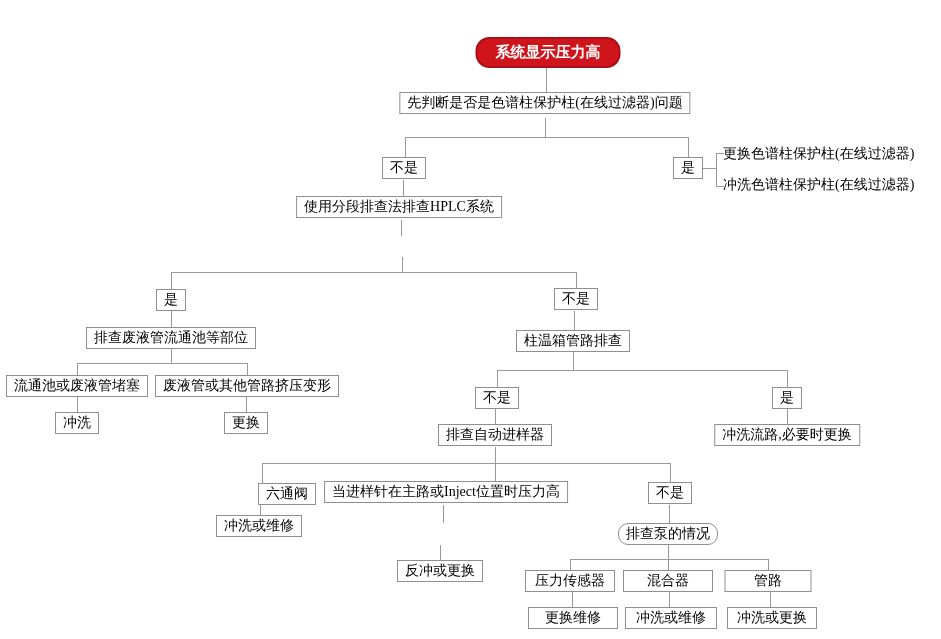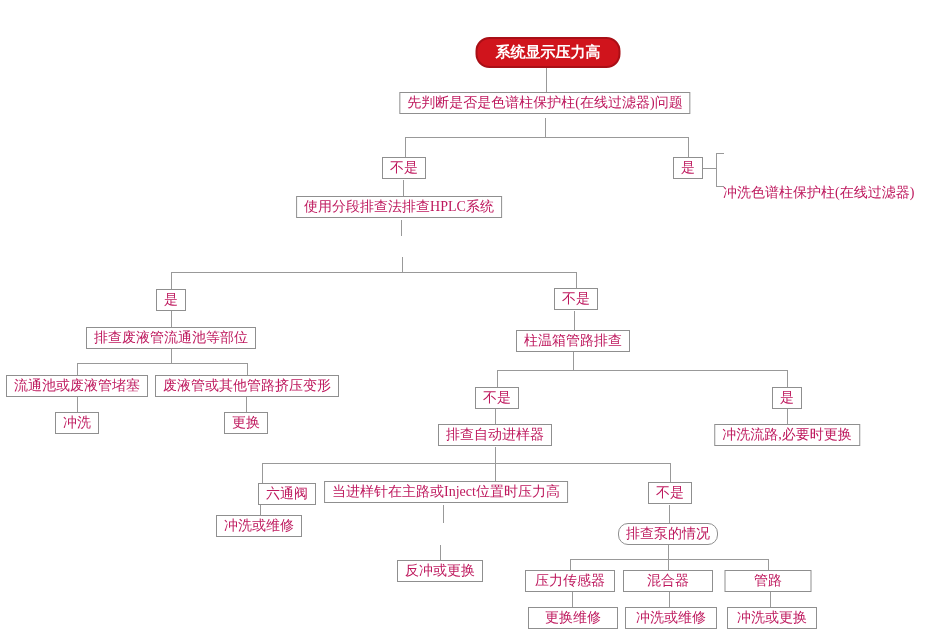--- a/index.html
+++ b/index.html
@@ -2,21 +2,21 @@
 <html><head>
 <meta charset="utf-8">
 <style>
   html,body { margin:0; padding:0; background:#ffffff; }
   .canvas {
     position:relative; width:941px; height:639px; background:#ffffff;
     font-family:Liberation Serif, serif; overflow:hidden;padding-left:12px;
   }
   .node {
     position:absolute; transform:translateX(-50%);
-    background:#ffffff; border:1px solid #8f8f8f; color:#be185d;
+    background:#ffffff; border:1px solid #8f8f8f; color:#000000;
     font-size:14px; line-height:16px; padding:2px 7px;
     white-space:nowrap; box-sizing:border-box; text-align:center;
   }
   .node.root {
     background:#d0141c; border:2px solid #a90f16; border-radius:14px;
     color:#ffffff; font-weight:bold; font-size:15px; line-height:19px;
     padding:4px 18px;
   }
   .node.text {
     border:none; background:transparent; transform:none; padding:0;
@@ -69,21 +69,22 @@
     <div class="edge" style="left: 570px; top: 559px; width: 199px; height: 1px; background: rgb(153, 153, 153);"></div>
     <div class="edge" style="left: 570px; top: 559px; width: 1px; height: 12px; background: rgb(153, 153, 153);"></div>
     <div class="edge" style="left: 768px; top: 559px; width: 1px; height: 12px; background: rgb(153, 153, 153);"></div>
     <div class="edge" style="left: 572px; top: 592px; width: 1px; height: 16px; background: rgb(153, 153, 153);"></div>
     <div class="edge" style="left: 669px; top: 592px; width: 1px; height: 16px; background: rgb(153, 153, 153);"></div>
     <div class="edge" style="left: 770px; top: 592px; width: 1px; height: 16px; background: rgb(153, 153, 153);"></div>
     <div class="node root" style="left: 548px; top: 37px;">系统显示压力高</div>
     <div class="node" style="left: 545px; top: 92px;">先判断是否是色谱柱保护柱(在线过滤器)问题</div>
     <div class="node" style="left: 404px; top: 157px;">不是</div>
     <div class="node" style="left: 688px; top: 157px;">是</div>
-    <div class="node text" style="left: 723px; top: 185px;">冲洗色谱柱保护柱(在线过滤器)</div>
+    <div class="node text" style="left: 723px; top: 146px;">更换色谱柱保护柱(在线过滤器)</div>
+    <div class="node text" style="left: 723px; top: 177px;">冲洗色谱柱保护柱(在线过滤器)</div>
     <div class="node" style="left: 399px; top: 196px;">使用分段排查法排查HPLC系统</div>
     <div class="node" style="left: 171px; top: 289px;">是</div>
     <div class="node" style="left: 576px; top: 288px;">不是</div>
     <div class="node" style="left: 171px; top: 327px;">排查废液管流通池等部位</div>
     <div class="node" style="left: 77px; top: 375px;">流通池或废液管堵塞</div>
     <div class="node" style="left: 247px; top: 375px;">废液管或其他管路挤压变形</div>
     <div class="node" style="left: 77px; top: 412px;">冲洗</div>
     <div class="node" style="left: 246px; top: 412px;">更换</div>
     <div class="node" style="left: 573px; top: 330px;">柱温箱管路排查</div>
     <div class="node" style="left: 497px; top: 387px;">不是</div>

